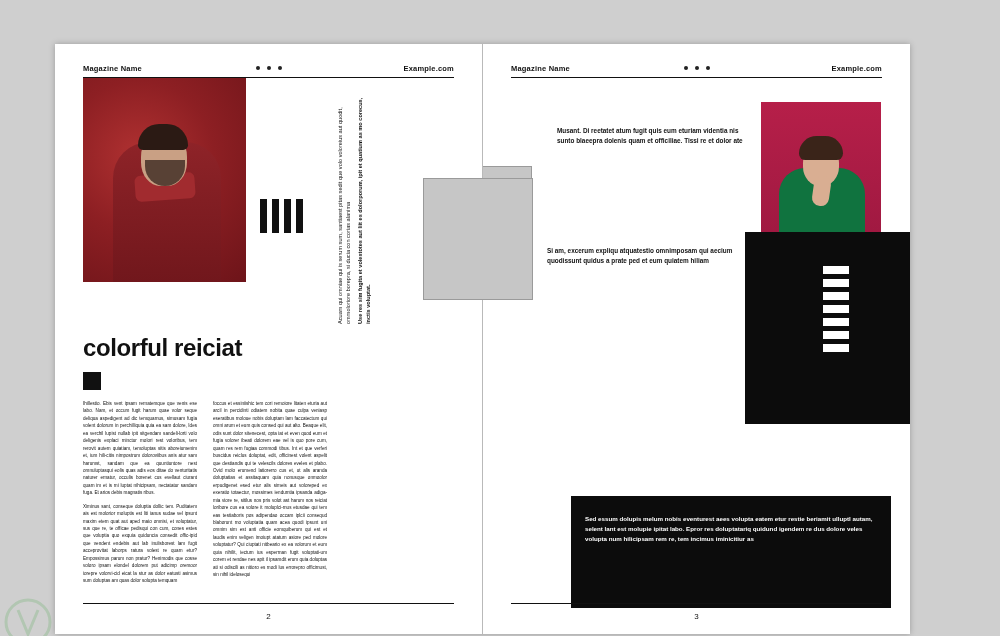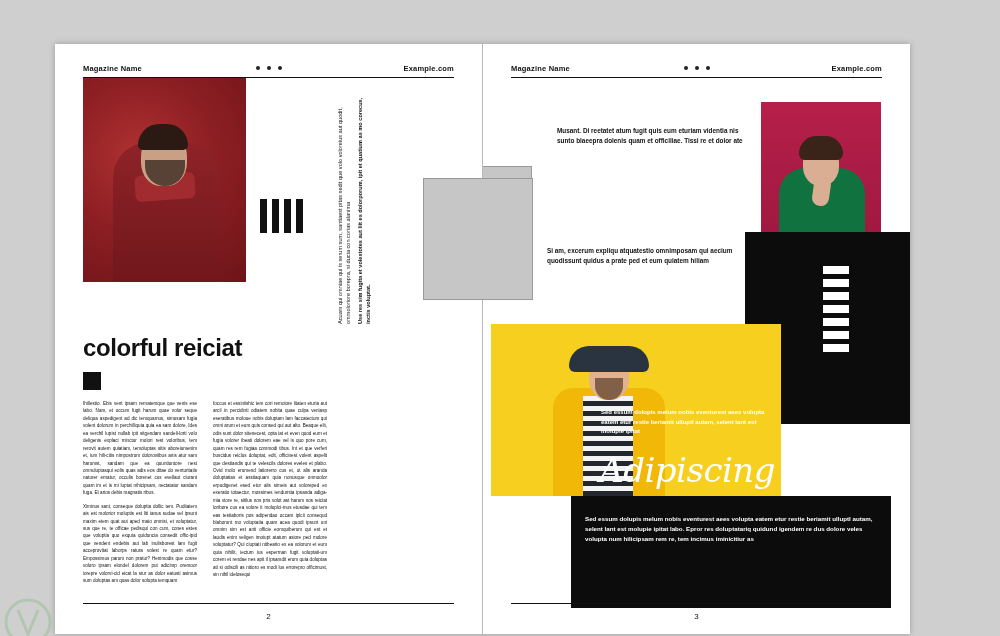--- a/index.html
+++ b/index.html
@@ -506,31 +506,20 @@
           <i></i>
           <i></i>
           <i></i>
           <i></i>
           <i></i>
           <i></i>
       </div>
 
       <div class="copy-block copy-2">Si am, excerum expliqu atquatestio omnimposam qui aecium quodissunt quidus a prate ped et eum quiatem hiliam</div>
 
-      <div class="yellow-block">
-        <div class="figure">
-          <div class="coat"></div>
-          <div class="stripes"></div>
-          <div class="head3"></div>
-          <div class="beard3"></div>
-          <div class="hat"></div>
-        </div>
-        <div class="yellow-copy">Sed essum dolupis melum nobis eventurest aees volupta eatem etur restie beriamit ulluptl autam, selent lant est molupie ipitat</div>
-        <div class="script-word">Adipiscing</div>
-      </div>
 
       <div class="bottom-black">
         <p>Sed essum dolupis melum nobis eventurest aees volupta eatem etur restie beriamit ulluptl autam, selent lant est molupie ipitat labo. Epror res doluptatariq quidund igendem re dus dolore veles volupta num hilicipsam rem re, tem incimus iminicitiur as</p>
       </div>
 
       <div class="rule-bottom"></div>
       <div class="folio">3</div>
     </div>
 
   </div>

